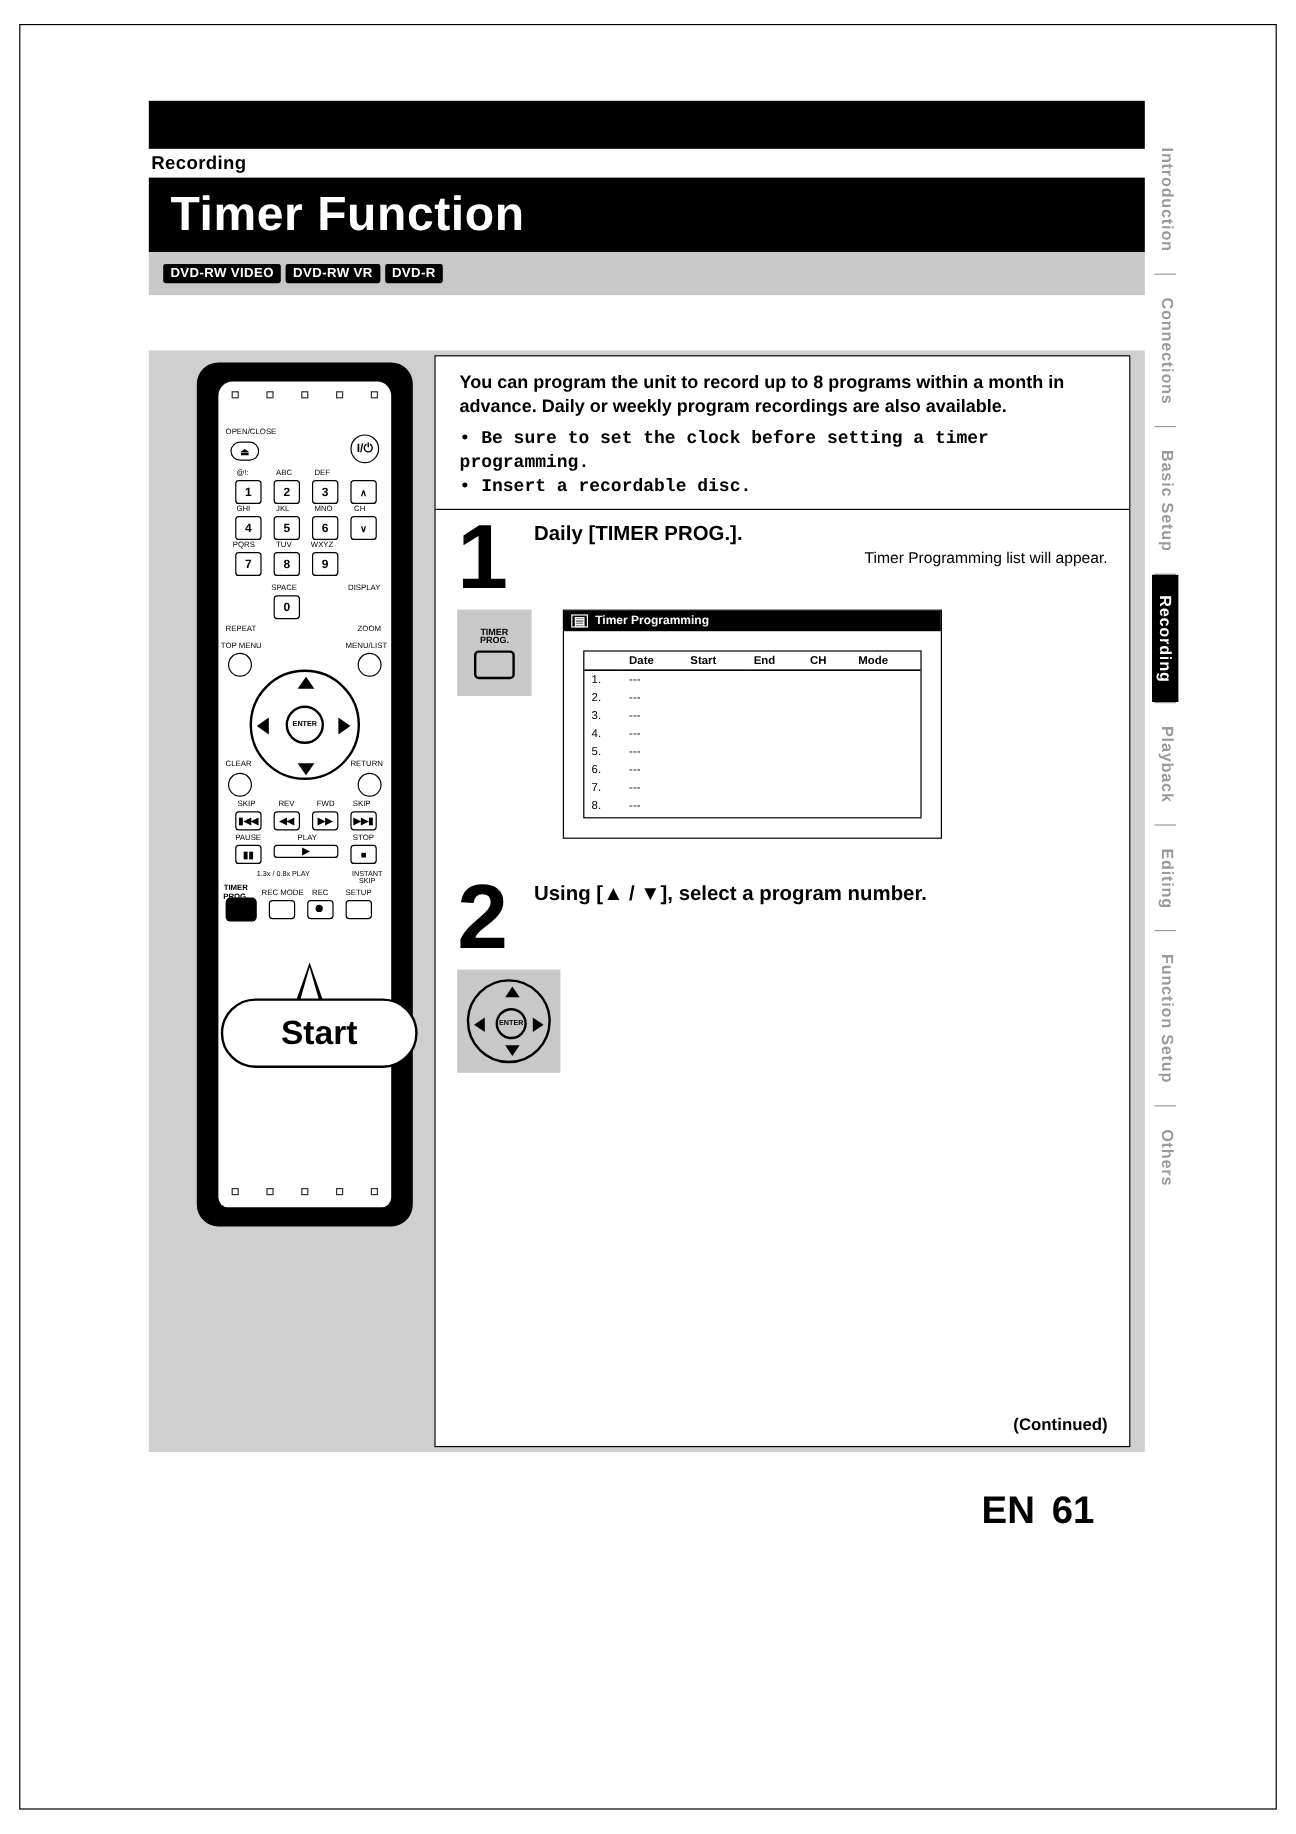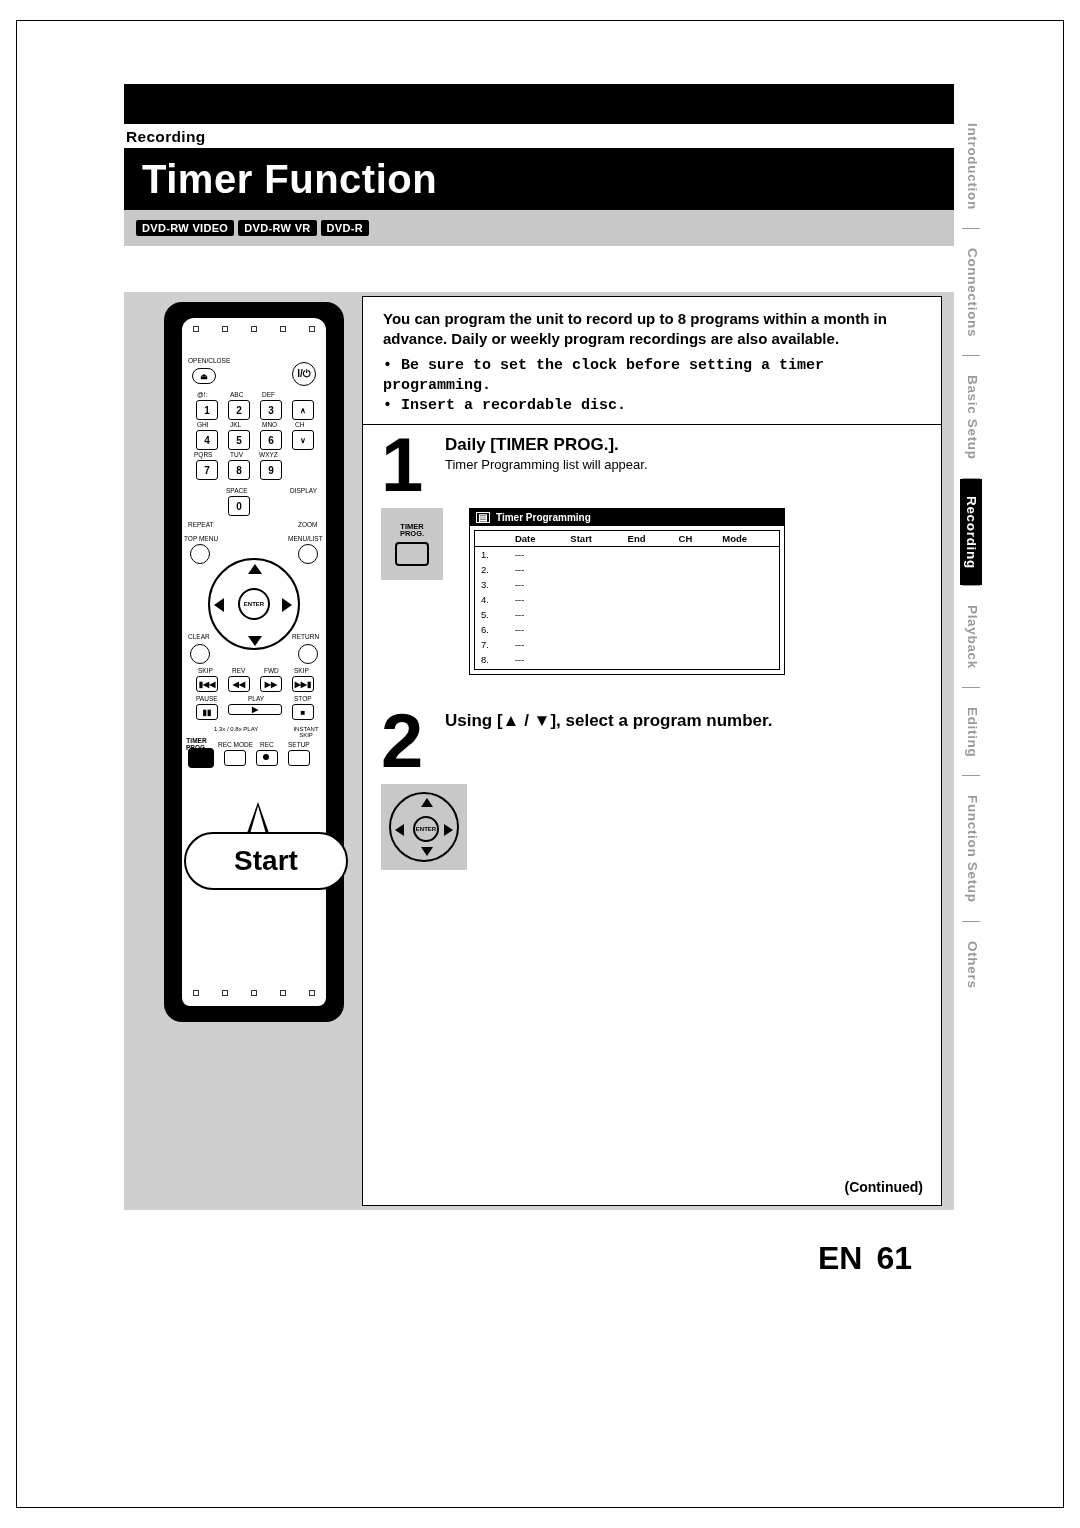--- a/index.html
+++ b/index.html
@@ -232,21 +232,21 @@
     display: flex;
     padding: 10px 18px 0 18px;
   }
   .step .bignum {
     font-size: 76px; font-weight: bold; line-height: .8;
     width: 60px; flex: 0 0 60px;
     letter-spacing: -3px;
   }
   .step .step-body { flex: 1; padding-left: 4px; }
   .step .step-title { font-size: 17px; font-weight: bold; margin-bottom: 2px; }
-  .step .step-sub { font-size: 13px; }
+  .step .step-sub { font-size: 13px; text-align: right; }
 
   
   .mini {
     margin: 12px 0 8px 18px;
     display: flex; align-items: flex-start; gap: 26px;
   }
   .mini-grey {
     background: #c8c8c8;
     display: inline-flex; flex-direction: column;
     align-items: center; justify-content: center;
@@ -269,21 +269,21 @@
     display:flex; align-items:center; gap:6px; font-size:10px;
   }
   .screen .scr-head .iconbox {
     display:inline-flex; width:14px; height:11px; border:1px solid #fff;
     align-items:center; justify-content:center;
   }
   .screen table { width:100%; border-collapse:collapse; }
   .screen th, .screen td { text-align:left; padding:2px 6px; font-size:9.5px; }
   .screen thead th { border-bottom:1px solid #000; font-weight:bold; }
   .screen .inner {
-    border:1px solid #000; margin:4px; padding-bottom:2px;
+    border:1px solid #000; margin:16px; padding-bottom:2px;
   }
 
   
   .mini-dpad {
     width: 86px; height: 86px; padding:4px;
     display:flex; align-items:center; justify-content:center;
   }
   .mini-dpad .ring {
     width:70px; height:70px; border:2px solid #000; border-radius:50%; position:relative;
     background:#c8c8c8;

